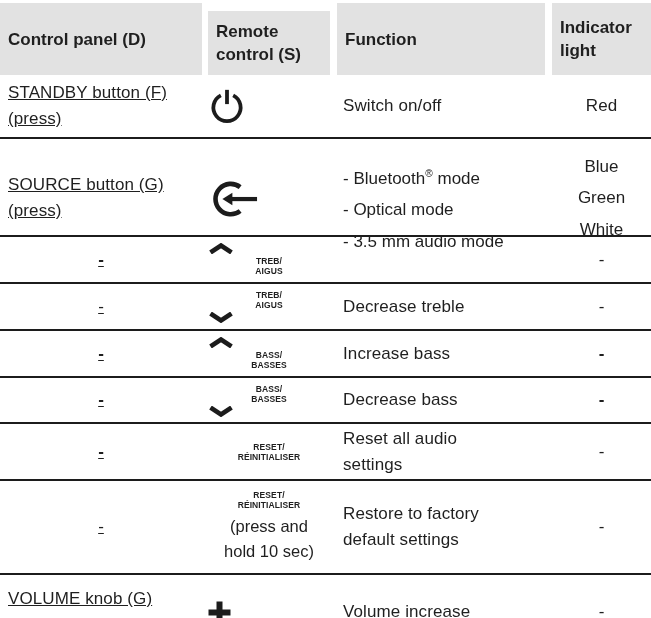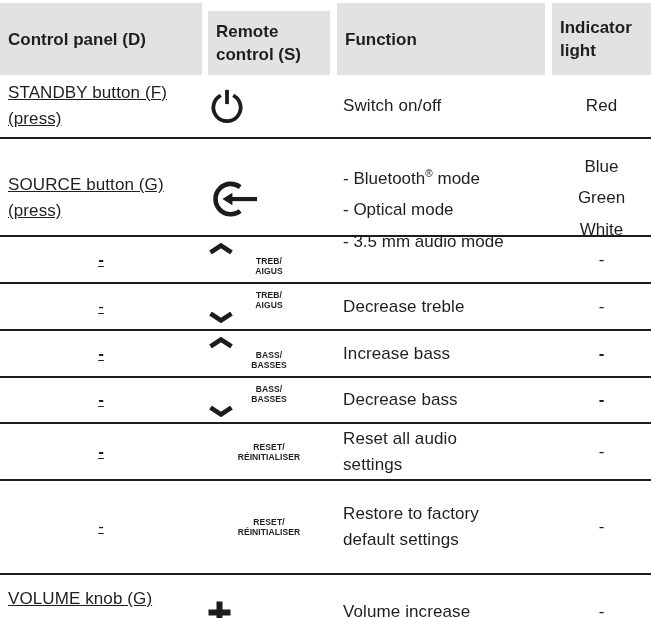--- a/index.html
+++ b/index.html
@@ -215,20 +215,22 @@
     </div>
   </div>
 
   <div class="grid row r8">
     <div class="cell col1 dash-cell">
       <span class="dash">-</span>
     </div>
     <div class="cell col2">
       <div class="btn-label">RESET/
 RÉINITIALISER</div>
+      <div class="btn-note">(press and
+hold 10 sec)</div>
     </div>
     <div class="cell col3">
       <div class="body-text">Restore to factory
 default settings</div>
     </div>
     <div class="cell col4">
       <span class="dash">-</span>
     </div>
   </div>
 

